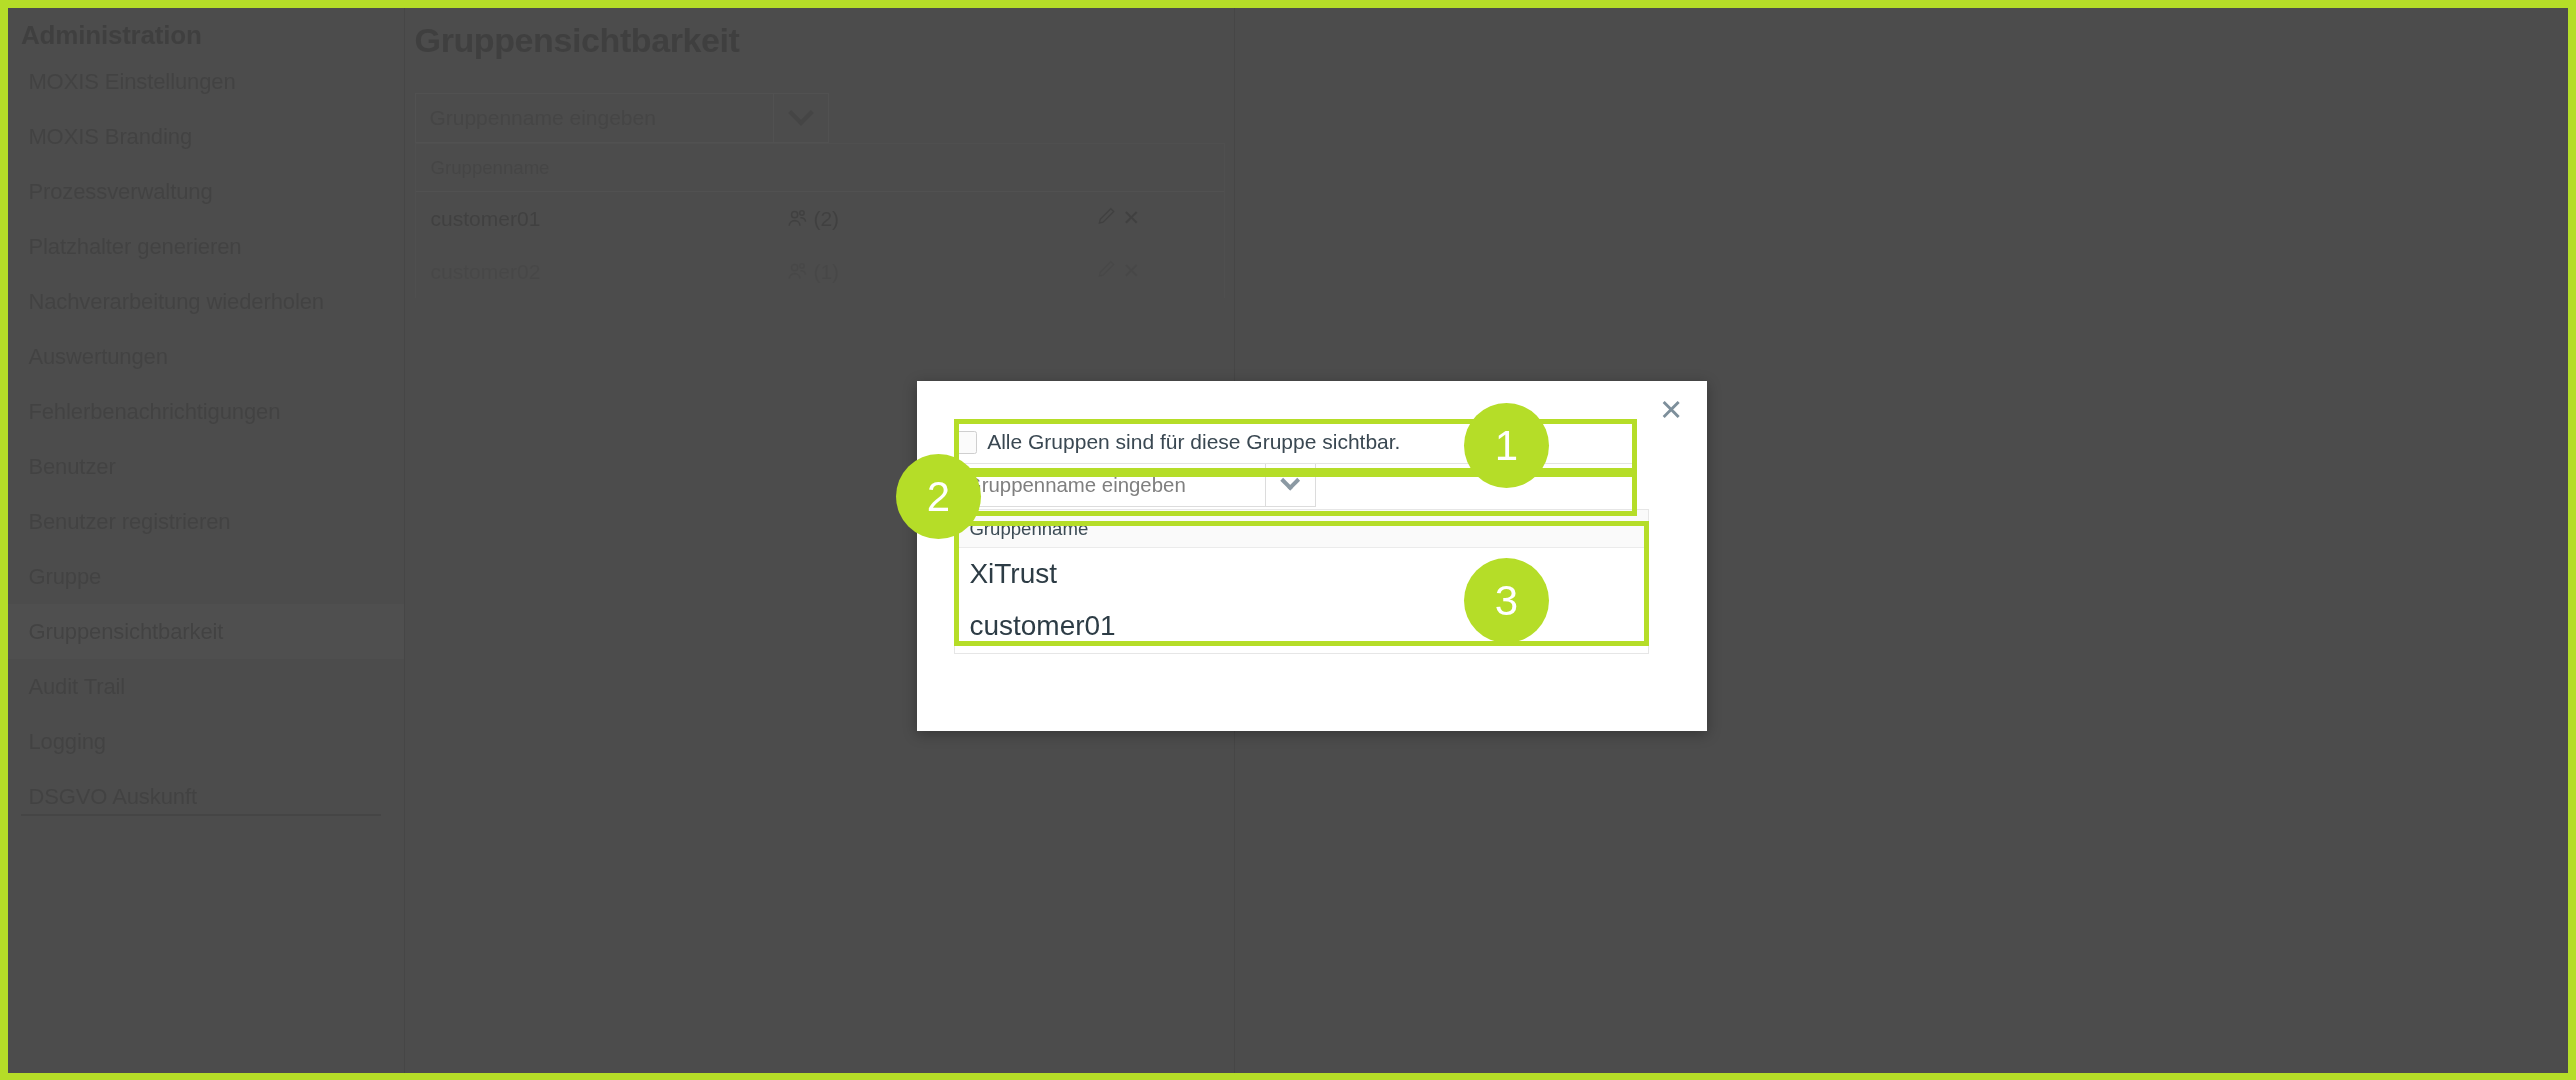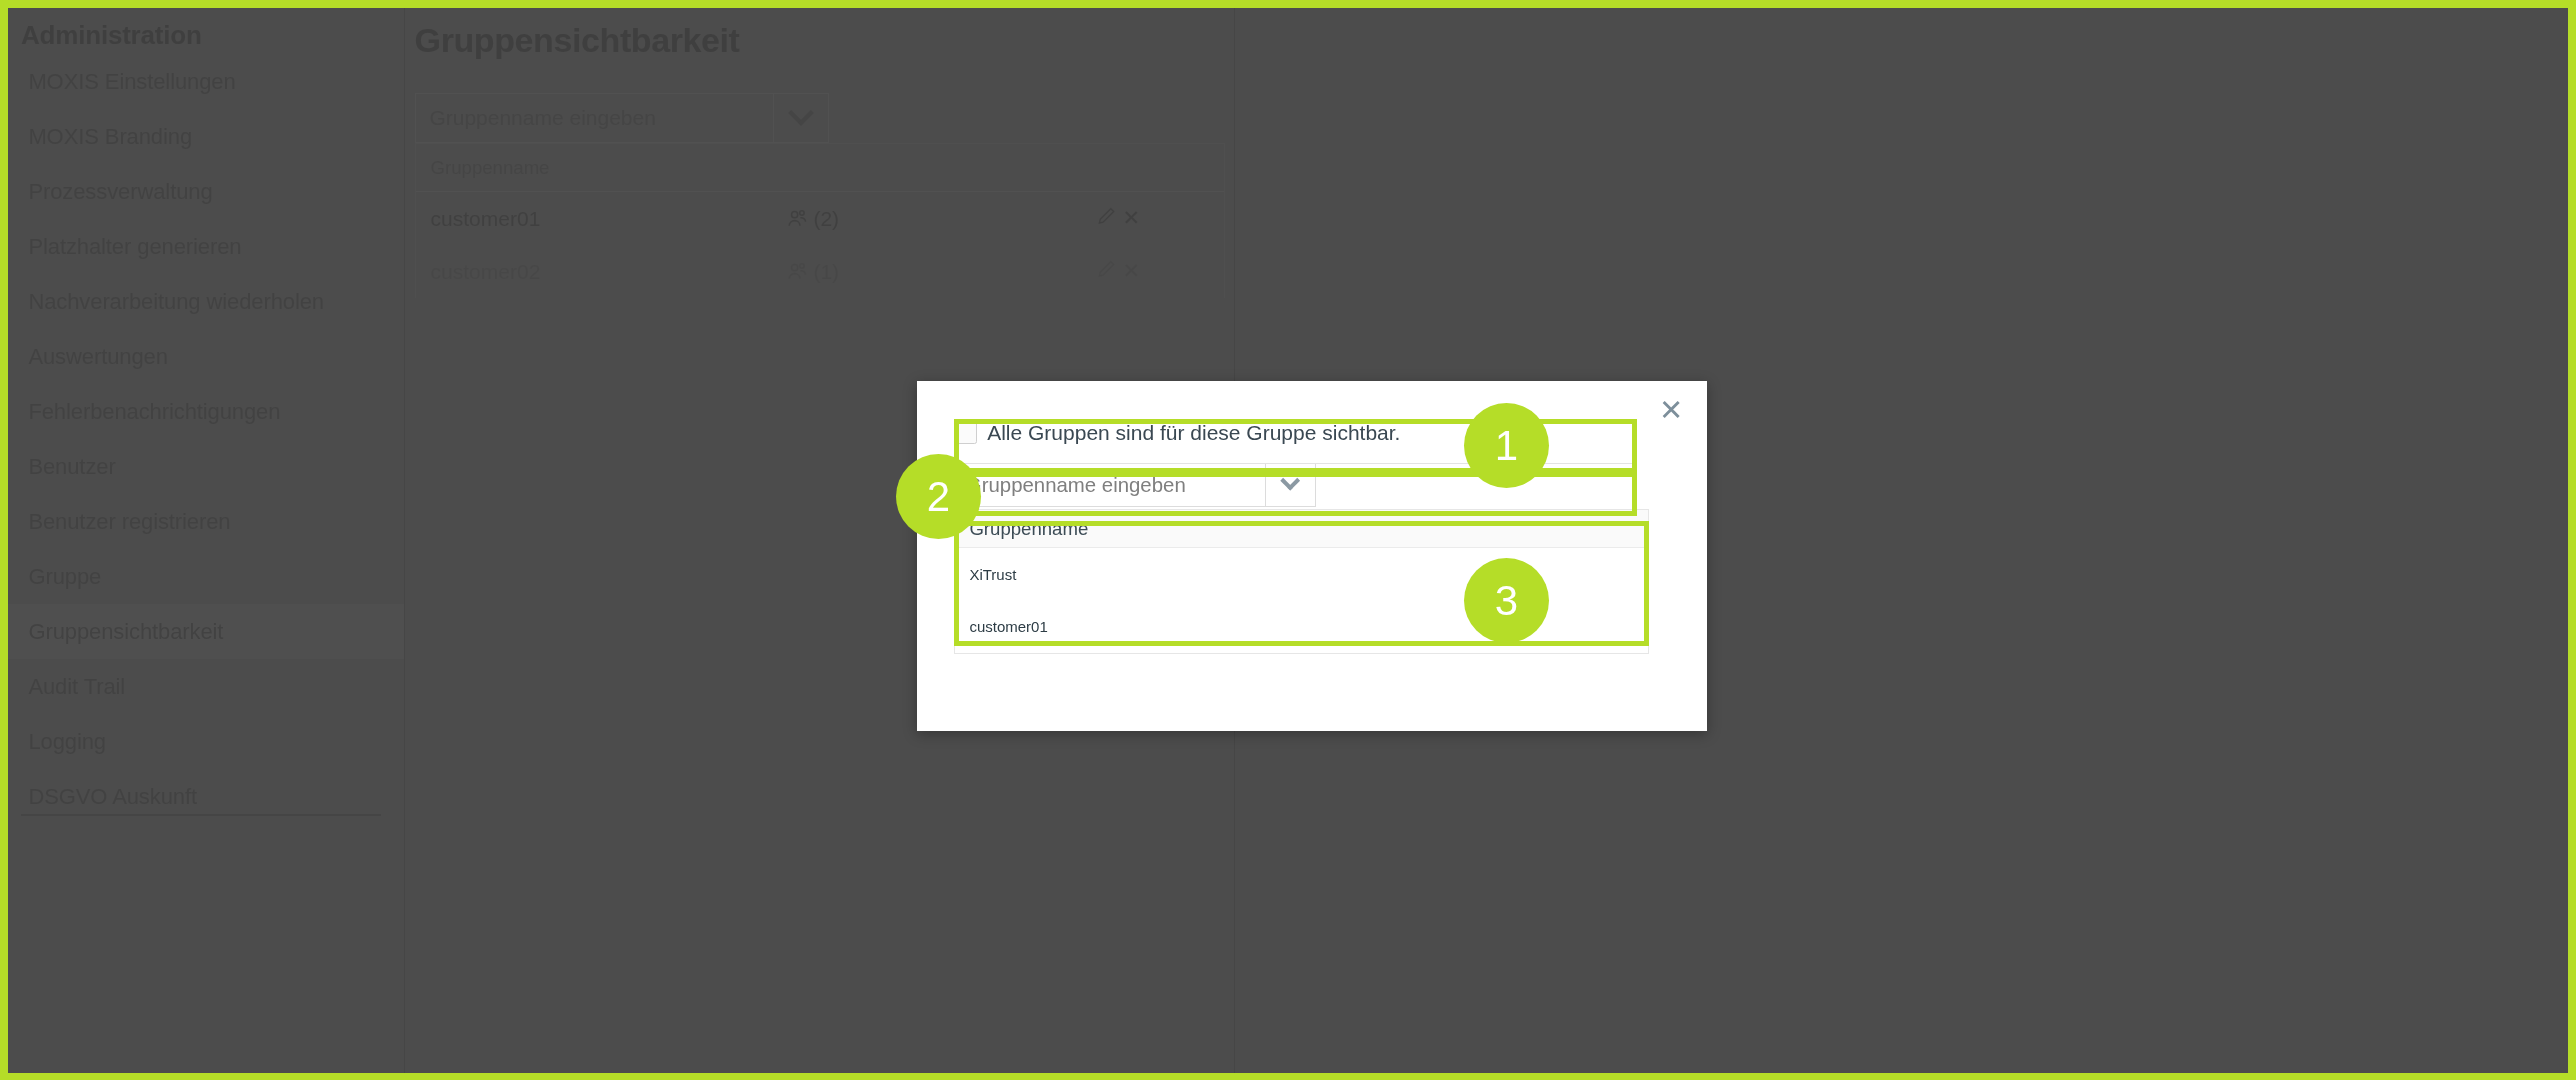--- a/index.html
+++ b/index.html
@@ -200,20 +200,21 @@
   }
 
   
   #cb-row {
     position: absolute;
     left: 37px;
     top: 40px;
     width: 683px;
     height: 43px;
     display: flex;
+    align-items: center;
     border-bottom: 1.2px solid #e3e3e3;
   }
   #cb-box {
     width: 23px; height: 23px;
     border: 1.2px solid #cfcfcf;
     border-radius: 2.4px;
     background: #fbfbfb;
     margin-right: 10.2px;
   }
   #cb-label {
@@ -277,21 +278,21 @@
     font-size: 18.6px;
     color: #3c4c56;
     background: #fafafa;
     border-bottom: 1.2px solid #ebebeb;
   }
   #modal-table .mtrow {
     height: 52px;
     display: flex;
     align-items: center;
     padding-left: 14.4px;
-    font-size: 15px;
+    font-size: 28px;
     color: #2d3c45;
   }
 
   
   .anno-box {
     position: absolute;
     border: 5.4px solid #b5dd28;
     pointer-events: none;
   }
   #anno-box-1 { left: 946px; top: 411px; width: 683px; height: 54px; }

